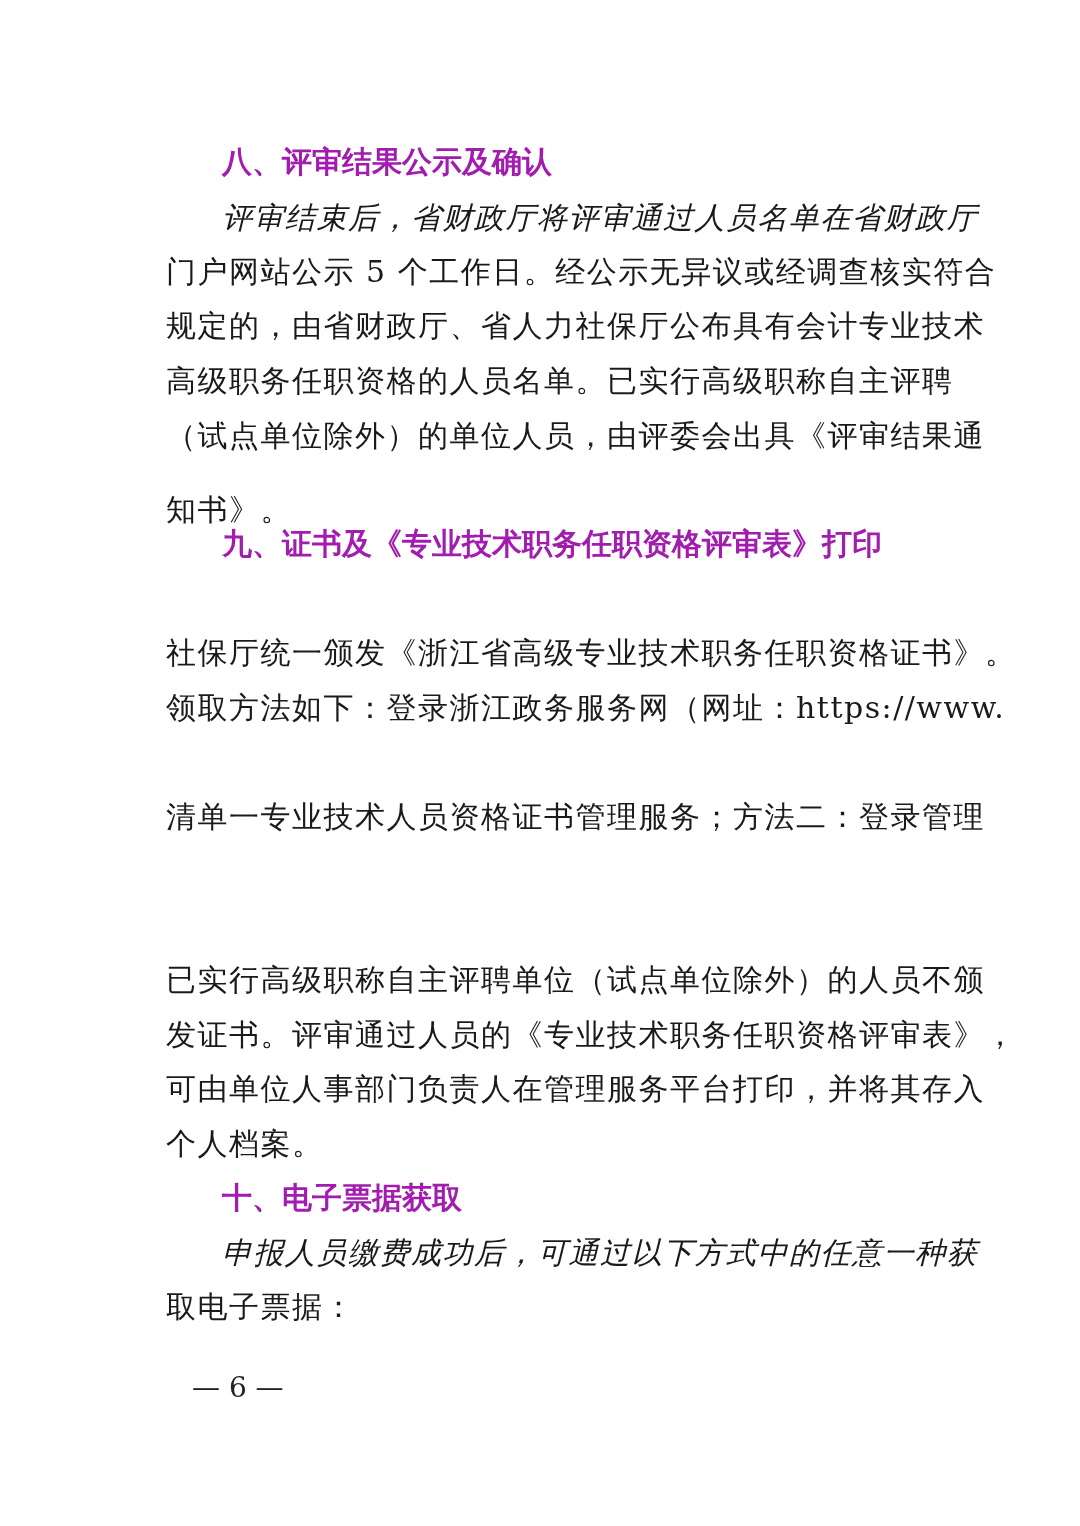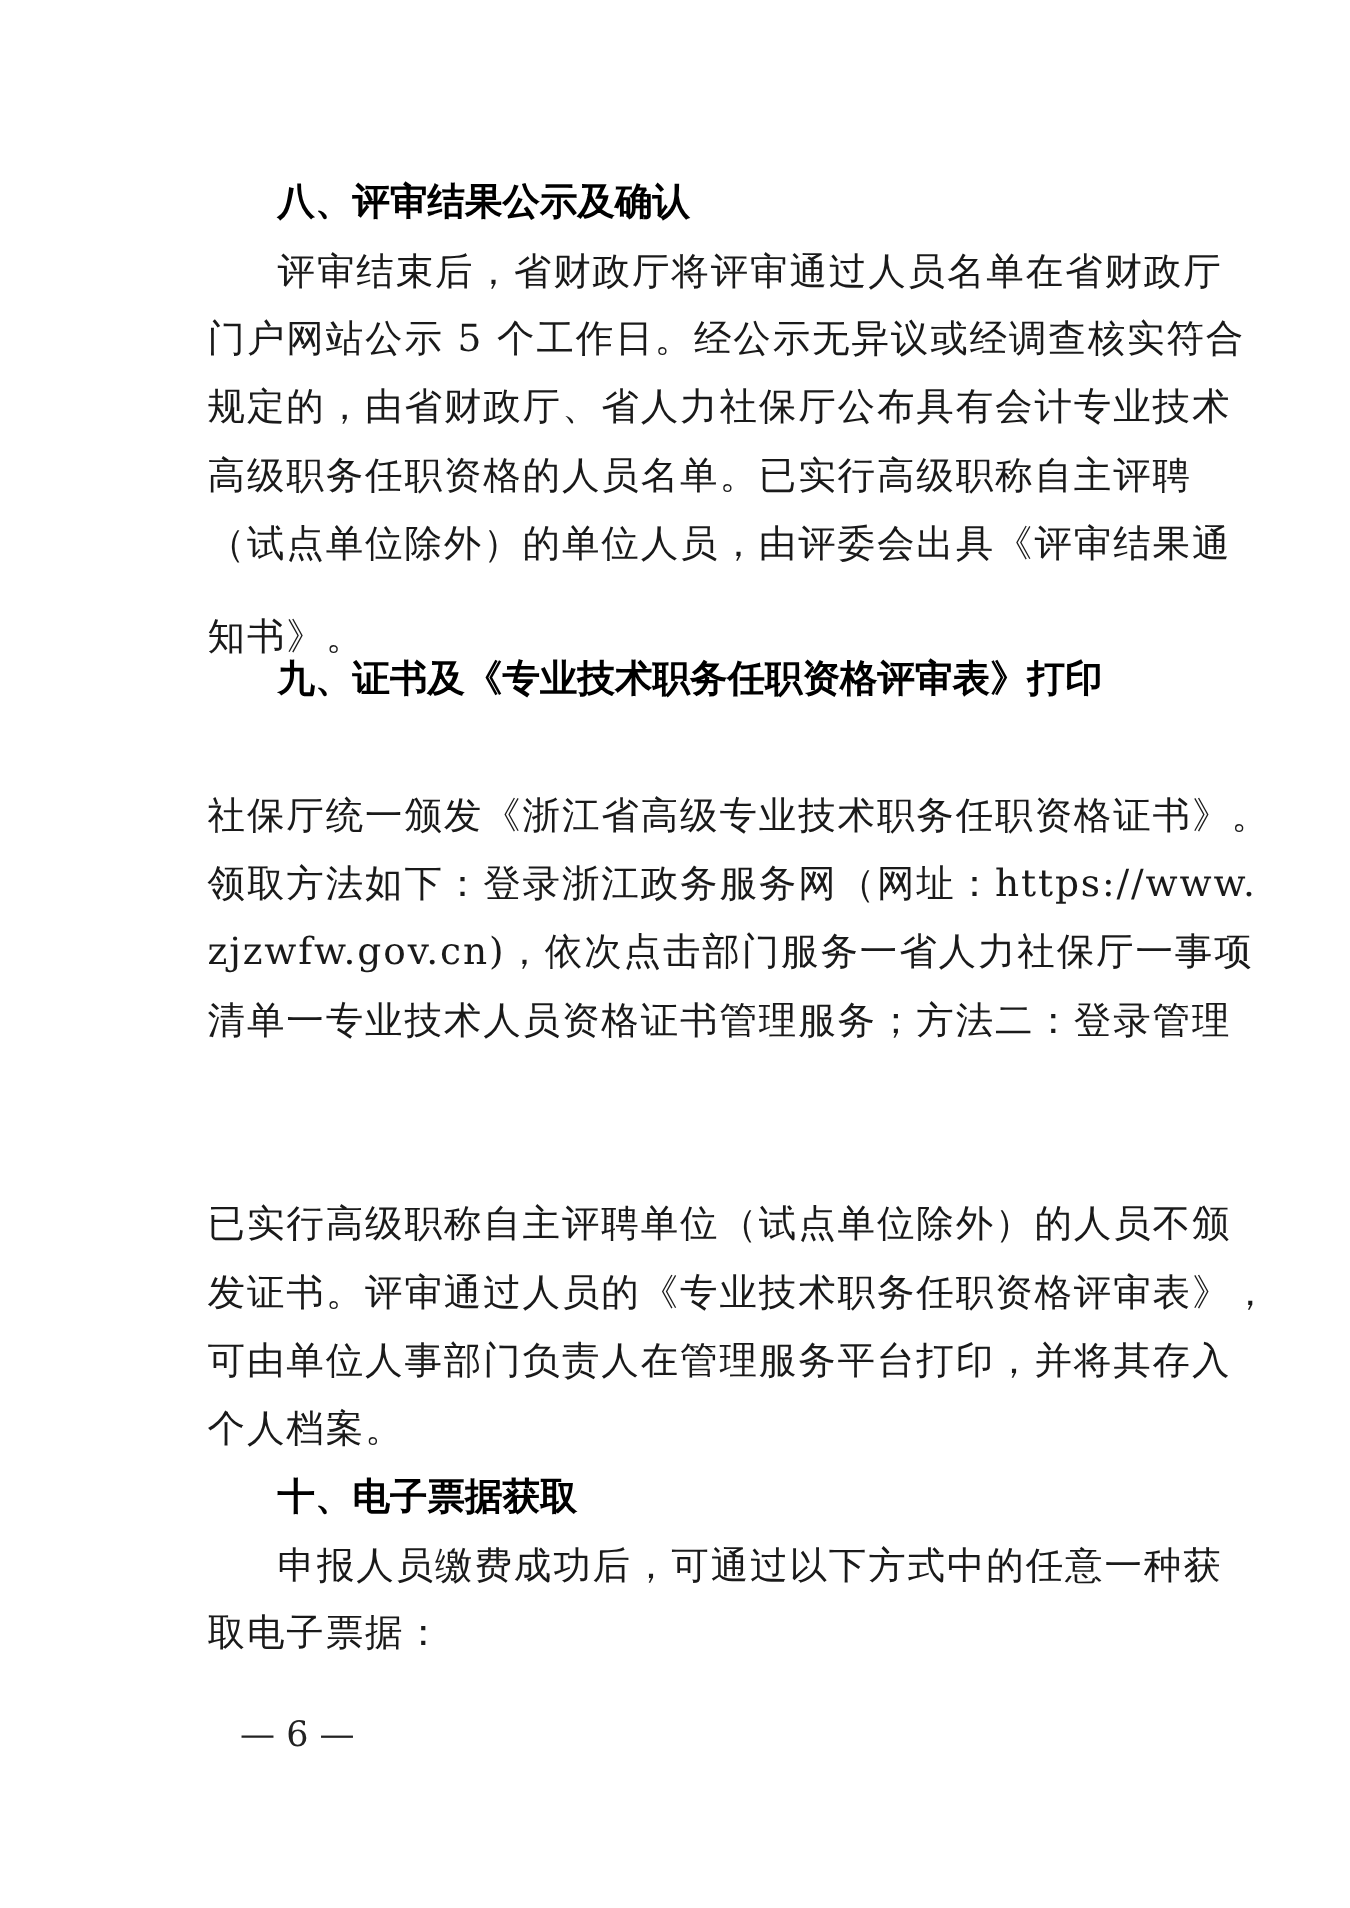--- a/index.html
+++ b/index.html
@@ -8,26 +8,26 @@
       font-family: "DejaVu Serif", "Liberation Serif", serif;
       color: #1a1a1a;
     }
     .page { position: absolute; left: 0; top: 0; width: 1080px; height: 1526px; }
     .line {
       position: absolute; left: 166px; width: 750px;
       font-size: 30px; line-height: 40px; height: 40px;
       white-space: nowrap; letter-spacing: 1.5px;
       text-align: justify; text-align-last: justify;
     }
-    .line.indent { left: 222px; width: 694px; }
+    .line.indent { left: 222px; width: 694px; font-style: italic; }
     .line.short { text-align-last: left; }
     .heading {
       position: absolute; left: 222px; font-size: 30px; line-height: 40px; height: 40px;
       font-family: "DejaVu Sans", "Liberation Sans", sans-serif; font-weight: bold;
-      white-space: nowrap; color: #000000;
+      white-space: nowrap; color: #a21caf;
     }
     .pagenum {
       position: absolute; left: 192px; top: 1368px; font-size: 28px; line-height: 40px;
       color: #222; white-space: nowrap;
     }
   </style>
 </head>
 <body>
 
 <div class="page">
@@ -36,21 +36,20 @@
   <div class="line indent" style="top:198px">评审结束后，省财政厅将评审通过人员名单在省财政厅</div>
   <div class="line" style="top:252px">门户网站公示 5 个工作日。经公示无异议或经调查核实符合</div>
   <div class="line" style="top:306px">规定的，由省财政厅、省人力社保厅公布具有会计专业技术</div>
   <div class="line" style="top:361px">高级职务任职资格的人员名单。已实行高级职称自主评聘</div>
   <div class="line" style="top:416px">（试点单位除外）的单位人员，由评委会出具《评审结果通</div>
   <div class="line short" style="top:490px">知书》。</div>
 
   <div class="heading" style="top:524px">九、证书及《专业技术职务任职资格评审表》打印</div>
   <div class="line" style="top:633px">社保厅统一颁发《浙江省高级专业技术职务任职资格证书》。</div>
   <div class="line" style="top:688px">领取方法如下：登录浙江政务服务网（网址：https://www.</div>
-  <div class="line" style="top:742px">zjzwfw.gov.cn)，依次点击部门服务一省人力社保厅一事项</div>
   <div class="line" style="top:797px">清单一专业技术人员资格证书管理服务；方法二：登录管理</div>
   <div class="line" style="top:960px">已实行高级职称自主评聘单位（试点单位除外）的人员不颁</div>
   <div class="line" style="top:1015px">发证书。评审通过人员的《专业技术职务任职资格评审表》，</div>
   <div class="line" style="top:1069px">可由单位人事部门负责人在管理服务平台打印，并将其存入</div>
   <div class="line short" style="top:1124px">个人档案。</div>
 
   <div class="heading" style="top:1178px">十、电子票据获取</div>
   <div class="line indent" style="top:1233px">申报人员缴费成功后，可通过以下方式中的任意一种获</div>
   <div class="line short" style="top:1287px">取电子票据：</div>
 

